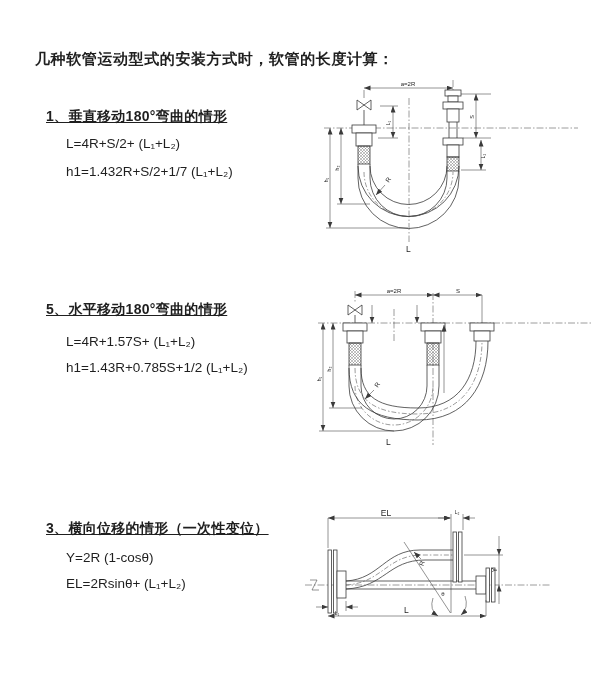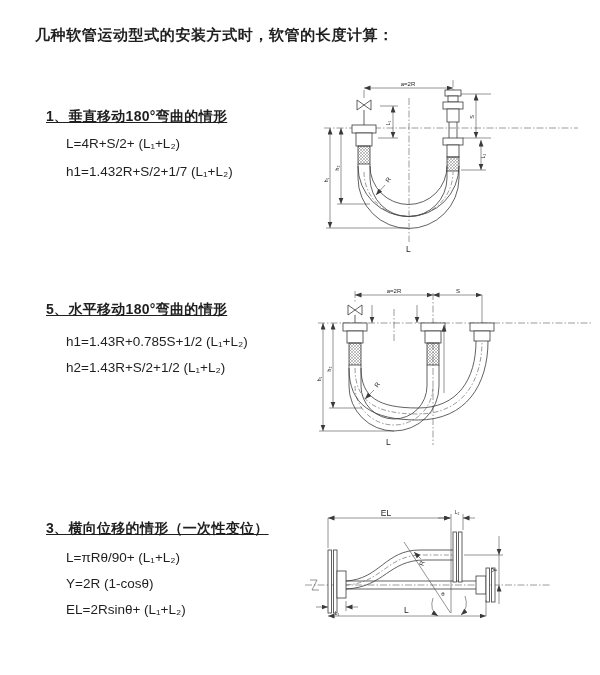--- a/index.html
+++ b/index.html
@@ -2,21 +2,21 @@
 <html><head>
 <meta charset="utf-8">
 <style>
   html,body { margin:0; padding:0; }
   body {
     width:600px; height:675px; background:#ffffff; position:relative;
     font-family:"Liberation Sans","DejaVu Sans",sans-serif; color:#1f1f1f;
     overflow:hidden;
   }
   .abs { position:absolute; }
-  .title { font-size:15px; font-weight:700; letter-spacing:0.6px; white-space:nowrap; }
+  .title { font-size:15px; font-weight:700; letter-spacing:0.6px; white-space:nowrap;margin-top:24px; }
   .heading { font-size:14px; font-weight:700; letter-spacing:0.3px; white-space:nowrap;text-decoration:underline; }
   .formulas { font-size:13.5px; white-space:nowrap; }
   .lh1 { line-height:27.5px; } .lh2 { line-height:25.5px; } .lh3 { line-height:26px; }
   svg.diagram { position:absolute; overflow:visible; }
   .ln    { fill:none; stroke:#3a3a3a; stroke-width:0.8; }
   .lnthin{ fill:none; stroke:#3a3a3a; stroke-width:0.55; }
   .cl  { fill:none; stroke:#4a4a4a; stroke-width:0.55; stroke-dasharray:7 2 1.5 2; }
   .dsh { fill:none; stroke:#4a4a4a; stroke-width:0.55; stroke-dasharray:5 2 1.5 2; }
   svg text { fill:#242424; font-family:"Liberation Sans","DejaVu Sans",sans-serif; }
   rect.part  { fill:#ffffff; stroke:#3a3a3a; stroke-width:0.8; }
@@ -31,29 +31,28 @@
   <div class="abs heading" style="left:46px;top:108px">1、垂直移动180°弯曲的情形</div>
   <div class="abs formulas lh1" style="left:66px;top:130px">
     <div>L=4R+S/2+ (L₁+L₂)</div>
     <div>h1=1.432R+S/2+1/7 (L₁+L₂)</div>
   </div>
 </div>
 
 <div>
   <div class="abs heading" style="left:46px;top:301px">5、水平移动180°弯曲的情形</div>
   <div class="abs formulas lh2" style="left:66px;top:329px">
+    <div>L=4R+1.57S+ (L₁+L₂)</div>
     <div>h1=1.43R+0.785S+1/2 (L₁+L₂)</div>
-    <div>h2=1.43R+S/2+1/2 (L₁+L₂)</div>
   </div>
 </div>
 
 <div>
   <div class="abs heading" style="left:46px;top:520px">3、横向位移的情形（一次性变位）</div>
   <div class="abs formulas lh3" style="left:66px;top:545px">
-    <div>L=πRθ/90+ (L₁+L₂)</div>
     <div>Y=2R (1-cosθ)</div>
     <div>EL=2Rsinθ+ (L₁+L₂)</div>
   </div>
 </div>
 
 <svg class="diagram" style="left:310px;top:78px" width="290" height="180" viewBox="0 0 290 180">
   <defs>
     <marker id="ah1" markerWidth="8" markerHeight="6" refX="6.5" refY="2.5" orient="auto-start-reverse" markerUnits="userSpaceOnUse">
       <path d="M0,0 L6.5,2.5 L0,5 Z" fill="#3a3a3a"></path>
     </marker>

